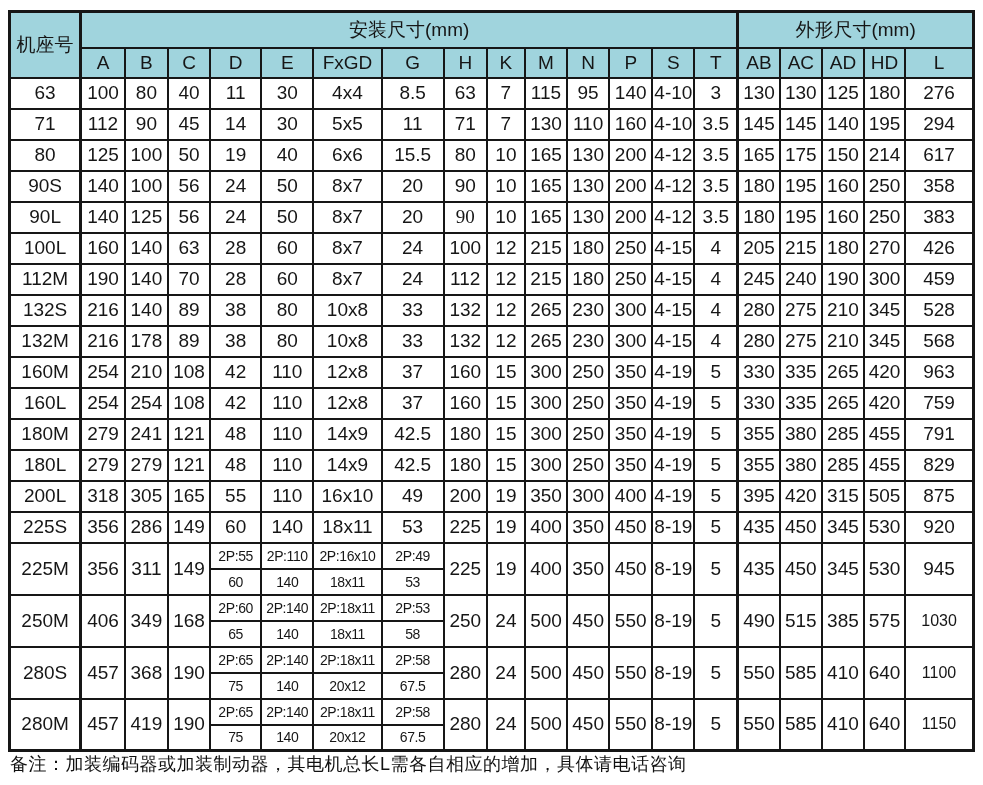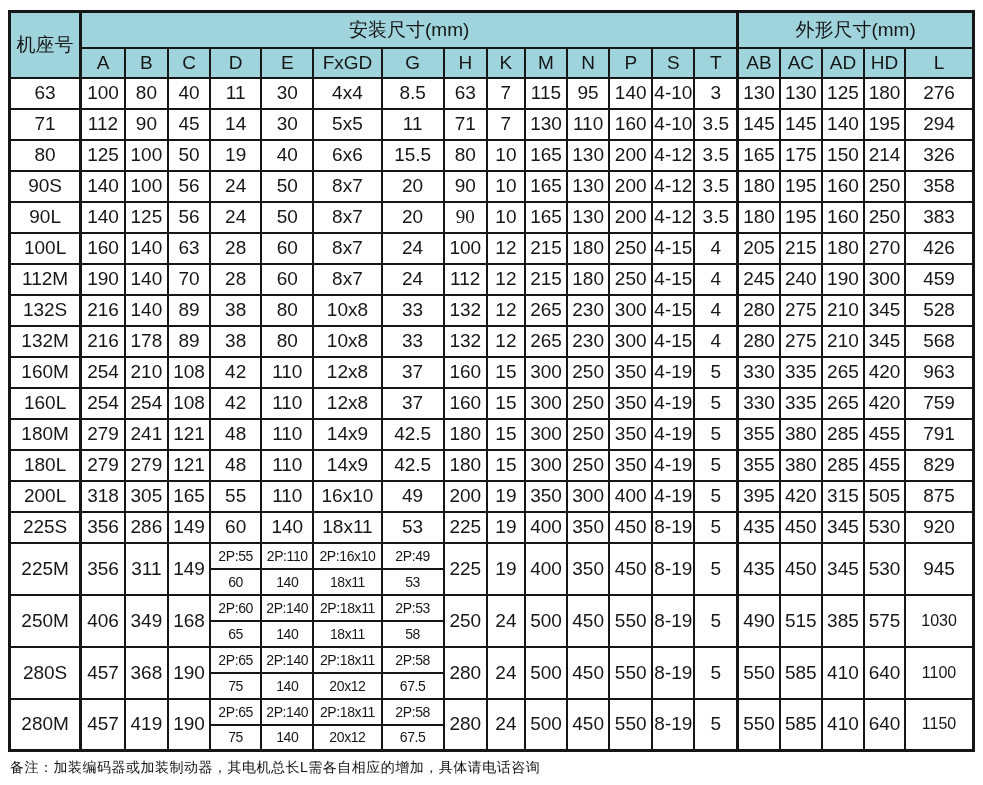--- a/index.html
+++ b/index.html
@@ -36,22 +36,22 @@
 
   
   th.frame-right, td.frame-right { border-right-width: 3px; }
   th.sec-right,   td.sec-right   { border-right-width: 3px; }
 
   td.split-cell { font-size: 14px; letter-spacing: -0.4px; }
   td.serif { font-family: "Liberation Serif", serif; font-weight: normal; }
   td.small { font-size: 16px; }
 
   .note {
-    margin: 7px 0 0 2px;
-    font-size: 14px;
+    margin: 0 0 0 2px;
+    font-size: 18px;
     color: #111;
     letter-spacing: 0.5px;
   }
 </style>
 </head>
 <body>
 
 <div class="wrap">
   <table class="spec">
     <colgroup>
@@ -162,21 +162,21 @@
           <td>10</td>
           <td>165</td>
           <td>130</td>
           <td>200</td>
           <td>4-12</td>
           <td class="sec-right">3.5</td>
           <td>165</td>
           <td>175</td>
           <td>150</td>
           <td>214</td>
-          <td>326</td>
+          <td>617</td>
         </tr>
         <tr class="normal-row">
           <td class="frame-right">90S</td>
           <td>140</td>
           <td>100</td>
           <td>56</td>
           <td>24</td>
           <td>50</td>
           <td>8x7</td>
           <td>20</td>

